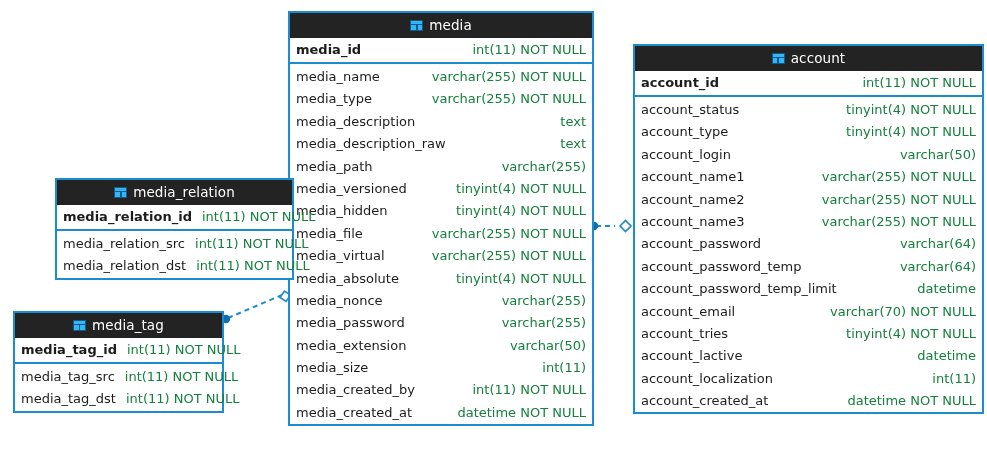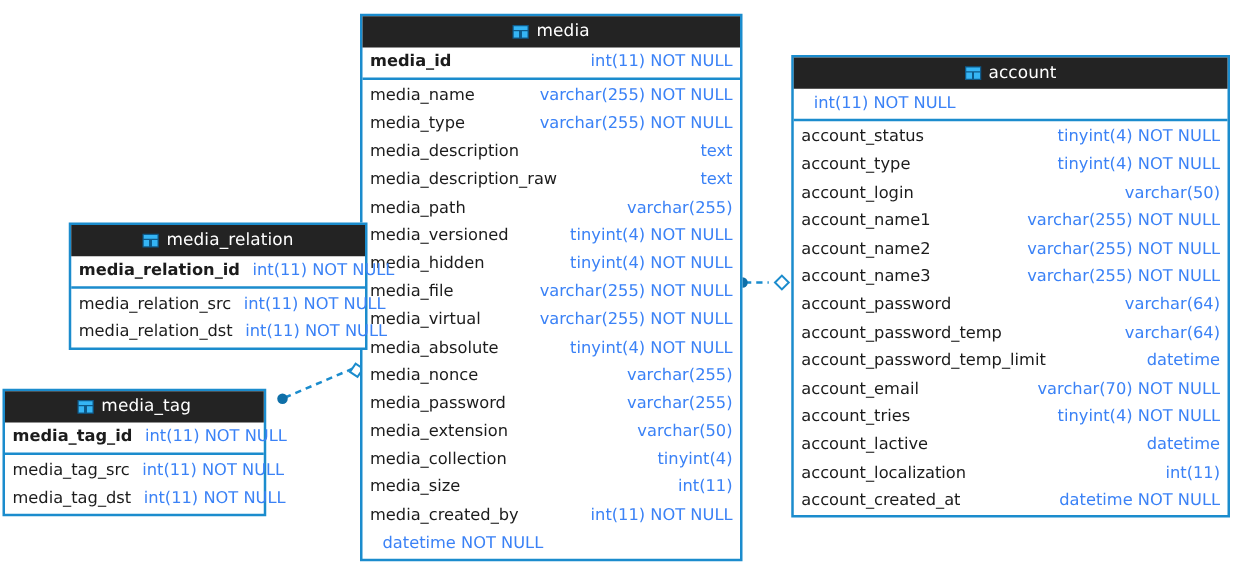--- a/index.html
+++ b/index.html
@@ -82,30 +82,30 @@
     align-items: baseline;
     justify-content: space-between;
     font-size: 13px;
     color: #1c1c1c;
     height: 22.4px;
     line-height: 22.4px;
     padding: 0 6px;
     white-space: nowrap;
   }
   .attr .aname { text-align: left; }
-  .attr .atype { text-align: right; color: #3b82f6; padding-left: 10px; }
+  .attr .atype { text-align: right; color: #15803d; padding-left: 10px; }
   .attr.is-pk .aname { font-weight: bold; }
   .attrs-body { padding-top: 2px; padding-bottom: 0; }
   .pk-block .attr { height: 24px; line-height: 24px; }
 
   
   #ent-media        { left: 288px; top: 11px;  width: 306px; }
   #ent-account      { left: 633px; top: 44px;  width: 351px; }
   #ent-mediarelation{ left: 13px;  top: 178px; width: 239px; margin-left: 42px; }
-  #ent-mediatag     { left: 2px;  top: 311px; width: 211px; }
+  #ent-mediatag     { left: 13px;  top: 311px; width: 211px; }
 
   .dot { fill: #0f6fa8; }
   .dia { fill: #ffffff; stroke: #1b8ccd; stroke-width: 1.6; }
   .edge-line { stroke: #1b8ccd; stroke-width: 2; stroke-dasharray: 5 4; fill: none; }
 </style>
 </head>
 <body>
 
 <div id="canvas">
 
@@ -188,44 +188,42 @@
         </div>
       <div class="attr">
           <span class="aname">media_password</span>
           <span class="atype">varchar(255)</span>
         </div>
       <div class="attr">
           <span class="aname">media_extension</span>
           <span class="atype">varchar(50)</span>
         </div>
       <div class="attr">
-          <span class="aname">media_collection</span>
-          <span class="atype">tinyint(4)</span>
-        </div>
-      <div class="attr">
           <span class="aname">media_size</span>
           <span class="atype">int(11)</span>
         </div>
       <div class="attr">
           <span class="aname">media_created_by</span>
           <span class="atype">int(11) NOT NULL</span>
         </div>
       <div class="attr">
+          <span class="aname">media_created_at</span>
           <span class="atype">datetime NOT NULL</span>
         </div>
     </div>
   </div>
 
   <div class="entity" id="ent-account">
     <div class="ent-header">
       <span class="table-icon"></span>
       <span>account</span>
     </div>
     <div class="pk-block">
       <div class="attr is-pk">
+        <span class="aname">account_id</span>
         <span class="atype">int(11) NOT NULL</span>
       </div>
     </div>
     <div class="attrs-body">
       <div class="attr">
           <span class="aname">account_status</span>
           <span class="atype">tinyint(4) NOT NULL</span>
         </div>
       <div class="attr">
           <span class="aname">account_type</span>

